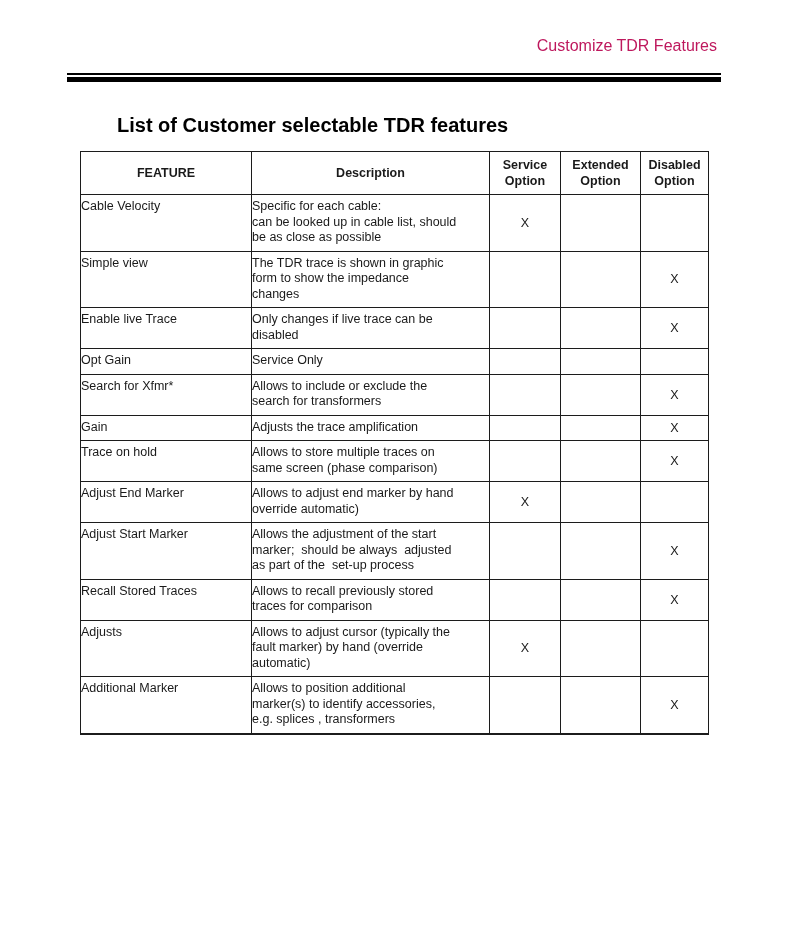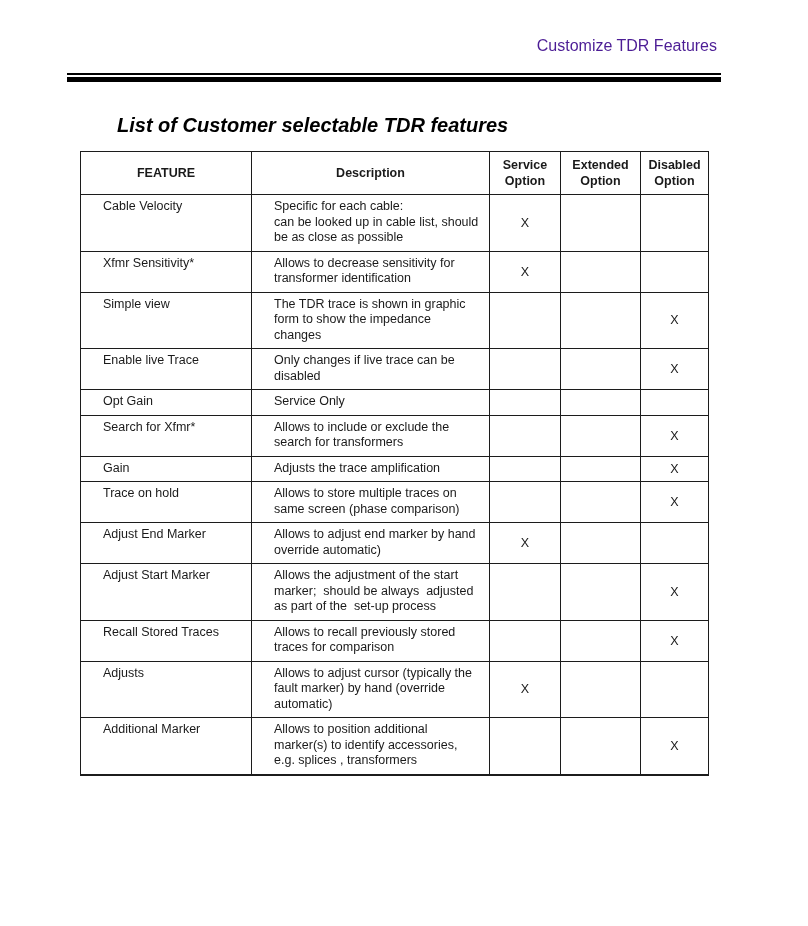--- a/index.html
+++ b/index.html
@@ -10,34 +10,33 @@
     font-family: "Liberation Sans", "DejaVu Sans", sans-serif;
     color: #111;
   }
   .page { position: relative; width: 808px; height: 926px; }
 
   .running-header {
     margin: 36px 91px 0 0;
     text-align: right;
     font-size: 16px;
     line-height: 19px;
-    color: #4c1d95;
+    color: #be185d;
   }
 
   .rule { margin: 18px 0 0 67px; width: 654px; }
   .rule-thin  { height: 2px; background: #000; }
   .rule-gap   { height: 2px; background: transparent; }
   .rule-thick { height: 5px; background: #000; }
 
   .section-title {
     margin: 32px 0 0 117px;
     font-size: 20px;
     line-height: 22px;
     font-weight: bold;
-    font-style: italic;
     color: #000;
   }
 
   table.tdr {
     margin: 15px 0 0 80px;
     width: 628px;
     border-collapse: collapse;
     table-layout: fixed;
     border: 1px solid #1c1c1c;
     border-bottom-width: 2px;
@@ -52,21 +51,21 @@
     text-align: center;
     vertical-align: middle;
     white-space: pre-line;
     line-height: 16px;
     padding: 5px 2px;
   }
   td.feat, td.desc {
     vertical-align: top;
     white-space: pre-wrap;
     line-height: 15.5px;
-    padding: 4px 6px 5px 22px;
+    padding: 4px 6px 5px 0;
     margin-left: 42px;
   }
   td.opt {
     text-align: center;
     vertical-align: middle;
     font-size: 13px;
     padding: 0;
   }
 </style>
 </head>
@@ -108,28 +107,20 @@
       <tr>
         <td class="feat">Cable Velocity</td>
         <td class="desc">Specific for each cable:
 can be looked up in cable list, should
 be as close as possible</td>
         <td class="opt">X</td>
         <td class="opt"></td>
         <td class="opt"></td>
       </tr>
       <tr>
-        <td class="feat">Xfmr Sensitivity*</td>
-        <td class="desc">Allows to decrease sensitivity for
-transformer identification</td>
-        <td class="opt">X</td>
-        <td class="opt"></td>
-        <td class="opt"></td>
-      </tr>
-      <tr>
         <td class="feat">Simple view</td>
         <td class="desc">The TDR trace is shown in graphic
 form to show the impedance
 changes</td>
         <td class="opt"></td>
         <td class="opt"></td>
         <td class="opt">X</td>
       </tr>
       <tr>
         <td class="feat">Enable live Trace</td>

